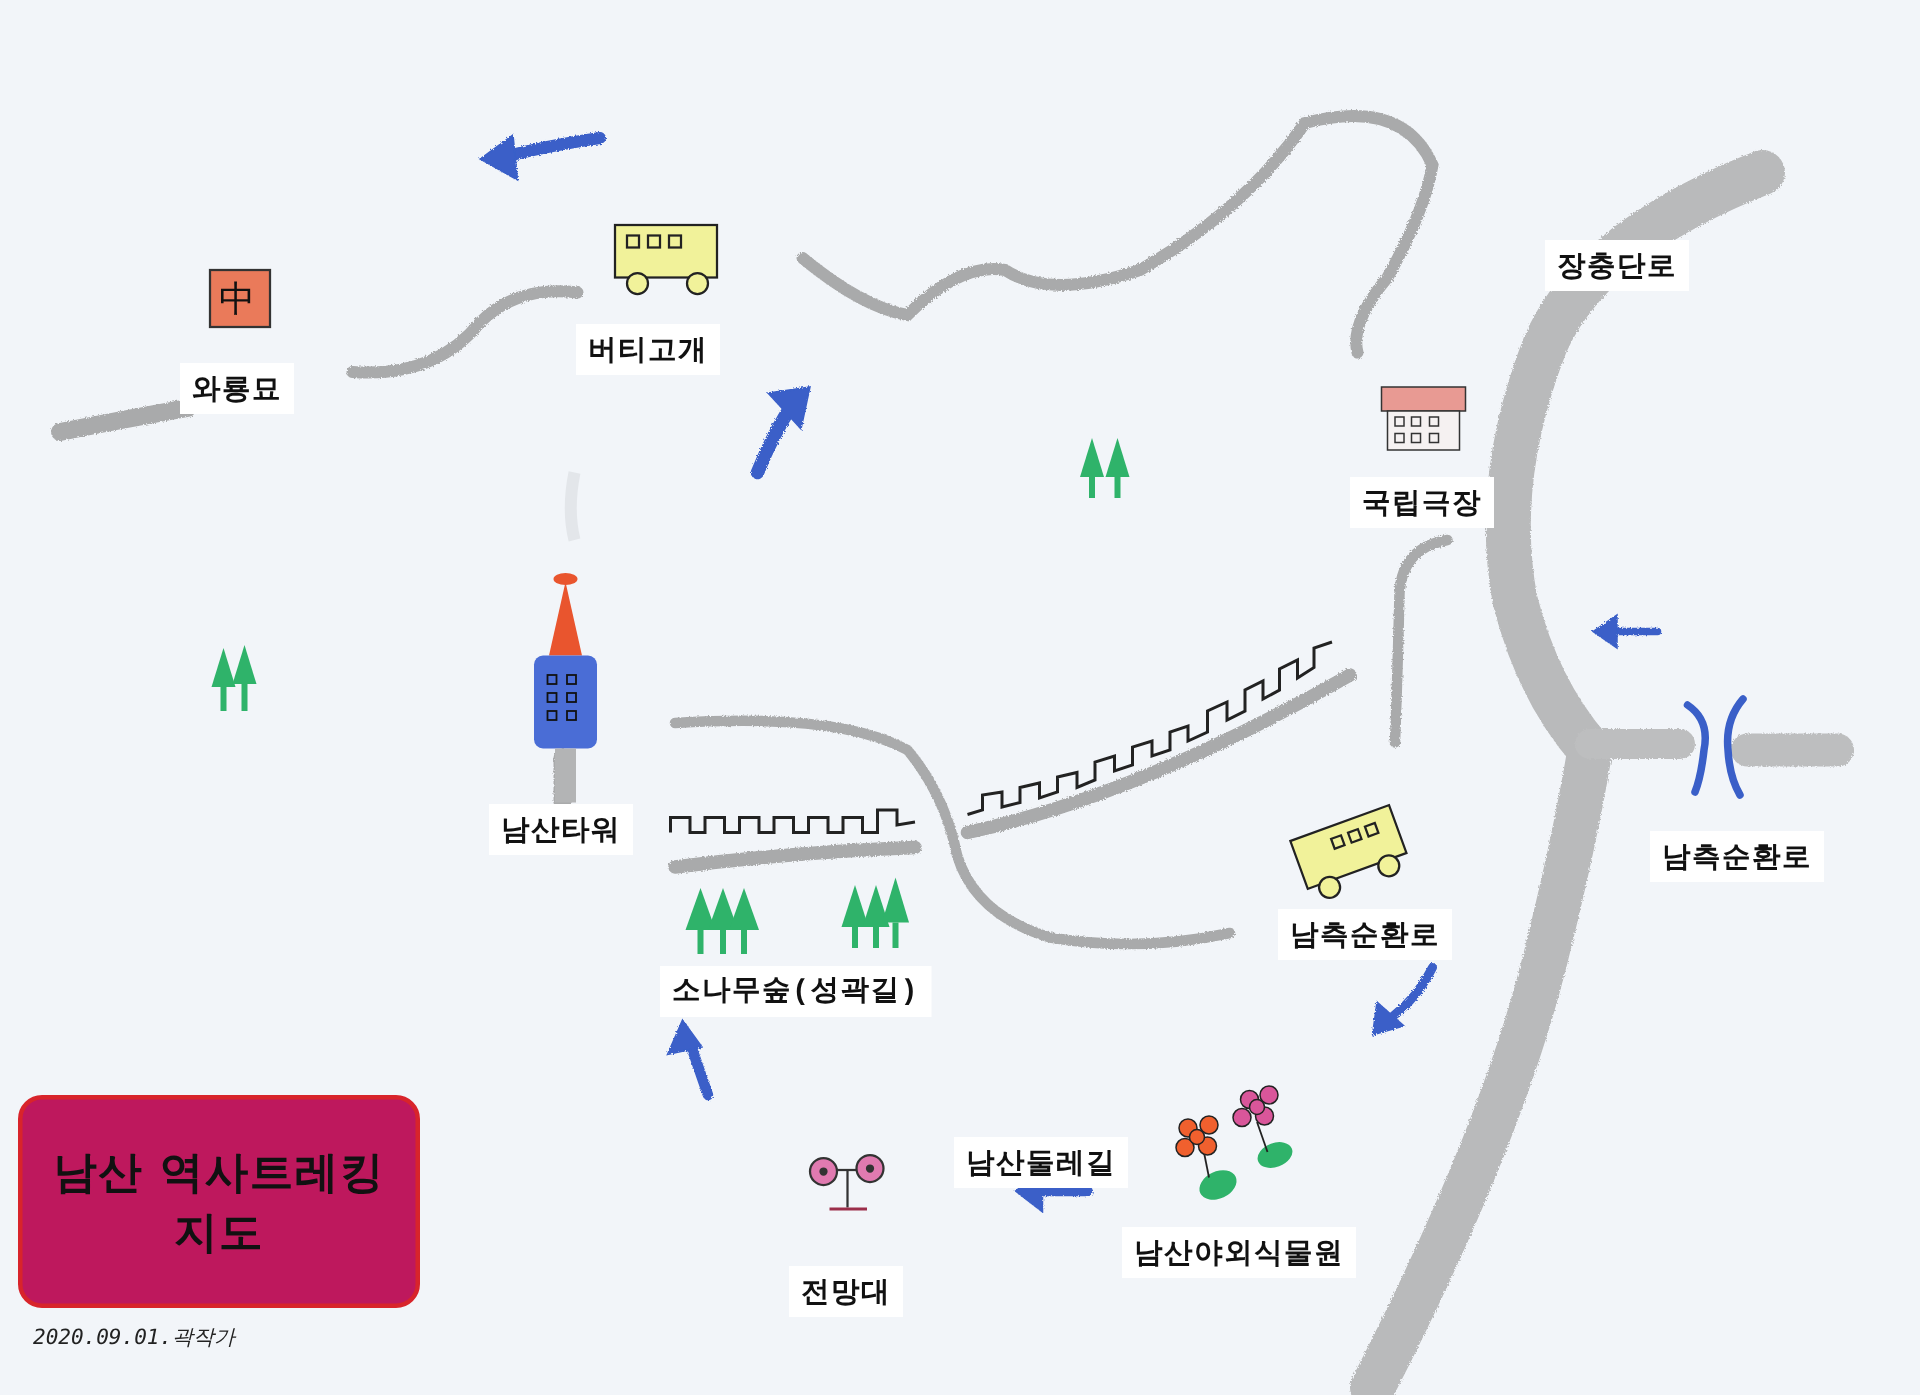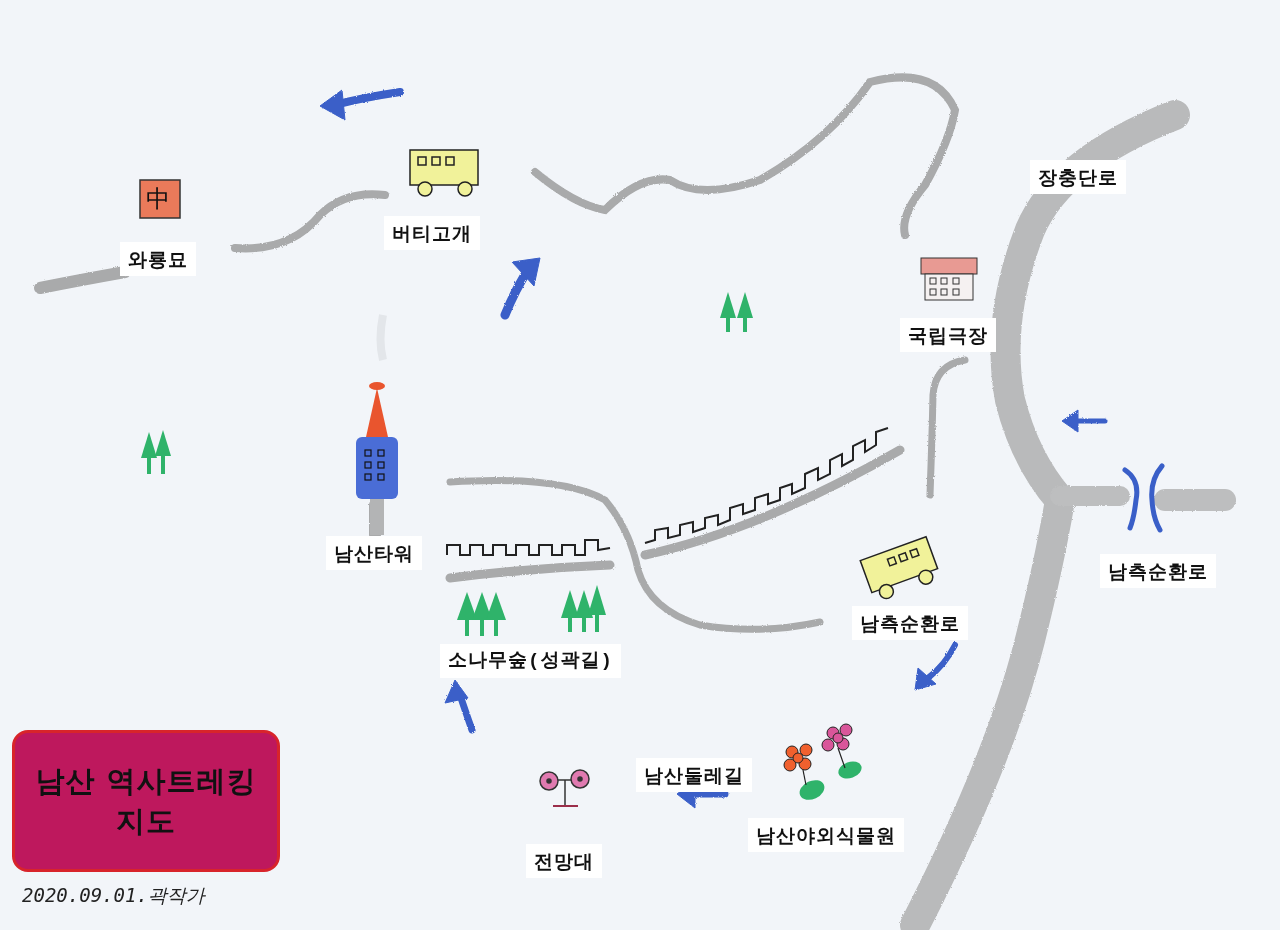--- a/index.html
+++ b/index.html
@@ -21,21 +21,21 @@
     display:flex; flex-direction:column; align-items:center; justify-content:center;
     box-sizing:border-box;
   }
   .title-line {
     font-family:"DejaVu Sans","Liberation Sans",sans-serif;
     font-weight:bold; font-size:29px; line-height:40px; color:#111; letter-spacing:1px;
   }
   .signature {
     position:absolute; left:22px; top:883px;
     font-family:"DejaVu Sans Mono","Liberation Mono",monospace;
-    font-size:19px; color:#222; font-style:italic;
+    font-size:14px; color:#222; font-style:italic;
   }
 </style>
 </head>
 <body>
 
 <svg id="map-canvas" viewBox="0 0 1280 930" xmlns="http://www.w3.org/2000/svg">
   <defs>
     <filter id="pencil" x="-5%" y="-5%" width="110%" height="110%">
       <feTurbulence type="fractalNoise" baseFrequency="0.9" numOctaves="2" result="n"></feTurbulence>
       <feDisplacementMap in="SourceGraphic" in2="n" scale="2.5"></feDisplacementMap>

